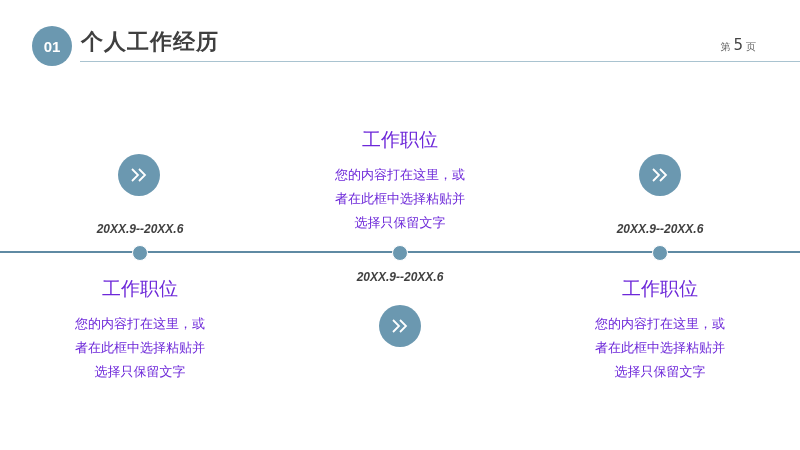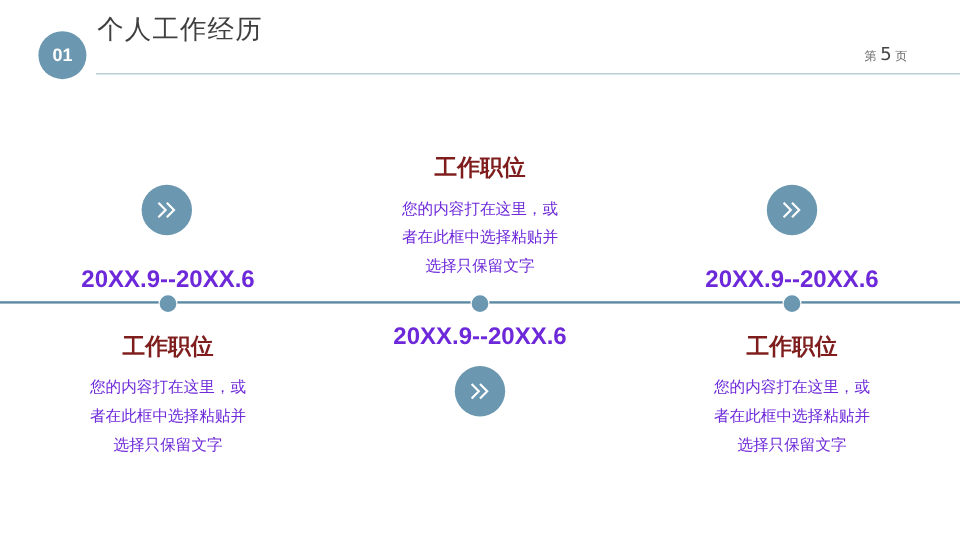--- a/index.html
+++ b/index.html
@@ -9,21 +9,21 @@
     font-family: "DejaVu Sans", "Liberation Sans", sans-serif;
     color: #404040;
   }
   .num-badge {
     position: absolute; left: 32px; top: 26px; width: 40px; height: 40px;
     border-radius: 50%; background: #6b98b0; color: #fff;
     display: flex; align-items: center; justify-content: center;
     font-family: "Liberation Sans", sans-serif; font-weight: bold; font-size: 15px;
   }
   .page-title {
-    position: absolute; left: 81px; top: 10px; font-size: 22px; font-weight: normal;
+    position: absolute; left: 81px; top: 27px; font-size: 22px; font-weight: bold;
     color: #3f3f3f; letter-spacing: 1px;
   }
   .header-line {
     position: absolute; left: 80px; right: 0; top: 61px; height: 1px; background: #a9c3d0;
   }
   .page-num {
     position: absolute; right: 44px; top: 36px; font-size: 10px; color: #666;
     display: flex; align-items: baseline; gap: 3px;
   }
   .page-num .n { font-size: 15px; color: #444; }
@@ -33,25 +33,25 @@
   .dot {
     position: absolute; width: 14px; height: 14px; border-radius: 50%;
     background: #6b98b0; top: 245px; border: 1px solid #fff;
   }
   .arrow-circle {
     position: absolute; width: 42px; height: 42px; border-radius: 50%;
     background: #6b98b0; display: flex; align-items: center; justify-content: center;
   }
   .date {
     position: absolute; width: 200px; text-align: center;
-    font-family: "Liberation Sans", sans-serif; font-weight: bold;
-    font-size: 20px; color: #6d28d9;
+    font-family: "Liberation Sans", sans-serif; font-style: italic; font-weight: bold;
+    font-size: 12px; color: #404040;
   }
   .block { position: absolute; width: 200px; text-align: center; }
-  .block .title { font-size: 19px; font-weight: bold; color: #7f1d1d; margin-bottom: 10px; }
+  .block .title { font-size: 19px; font-weight: normal; color: #6d28d9; margin-bottom: 10px; }
   .block .desc { font-size: 13px; line-height: 24px; color: #6d28d9; }
 </style>
 </head>
 <body>
 
 <div class="num-badge">01</div>
 <div class="page-title">个人工作经历</div>
 <div class="header-line"></div>
 <div class="page-num">
   <span>第</span>

